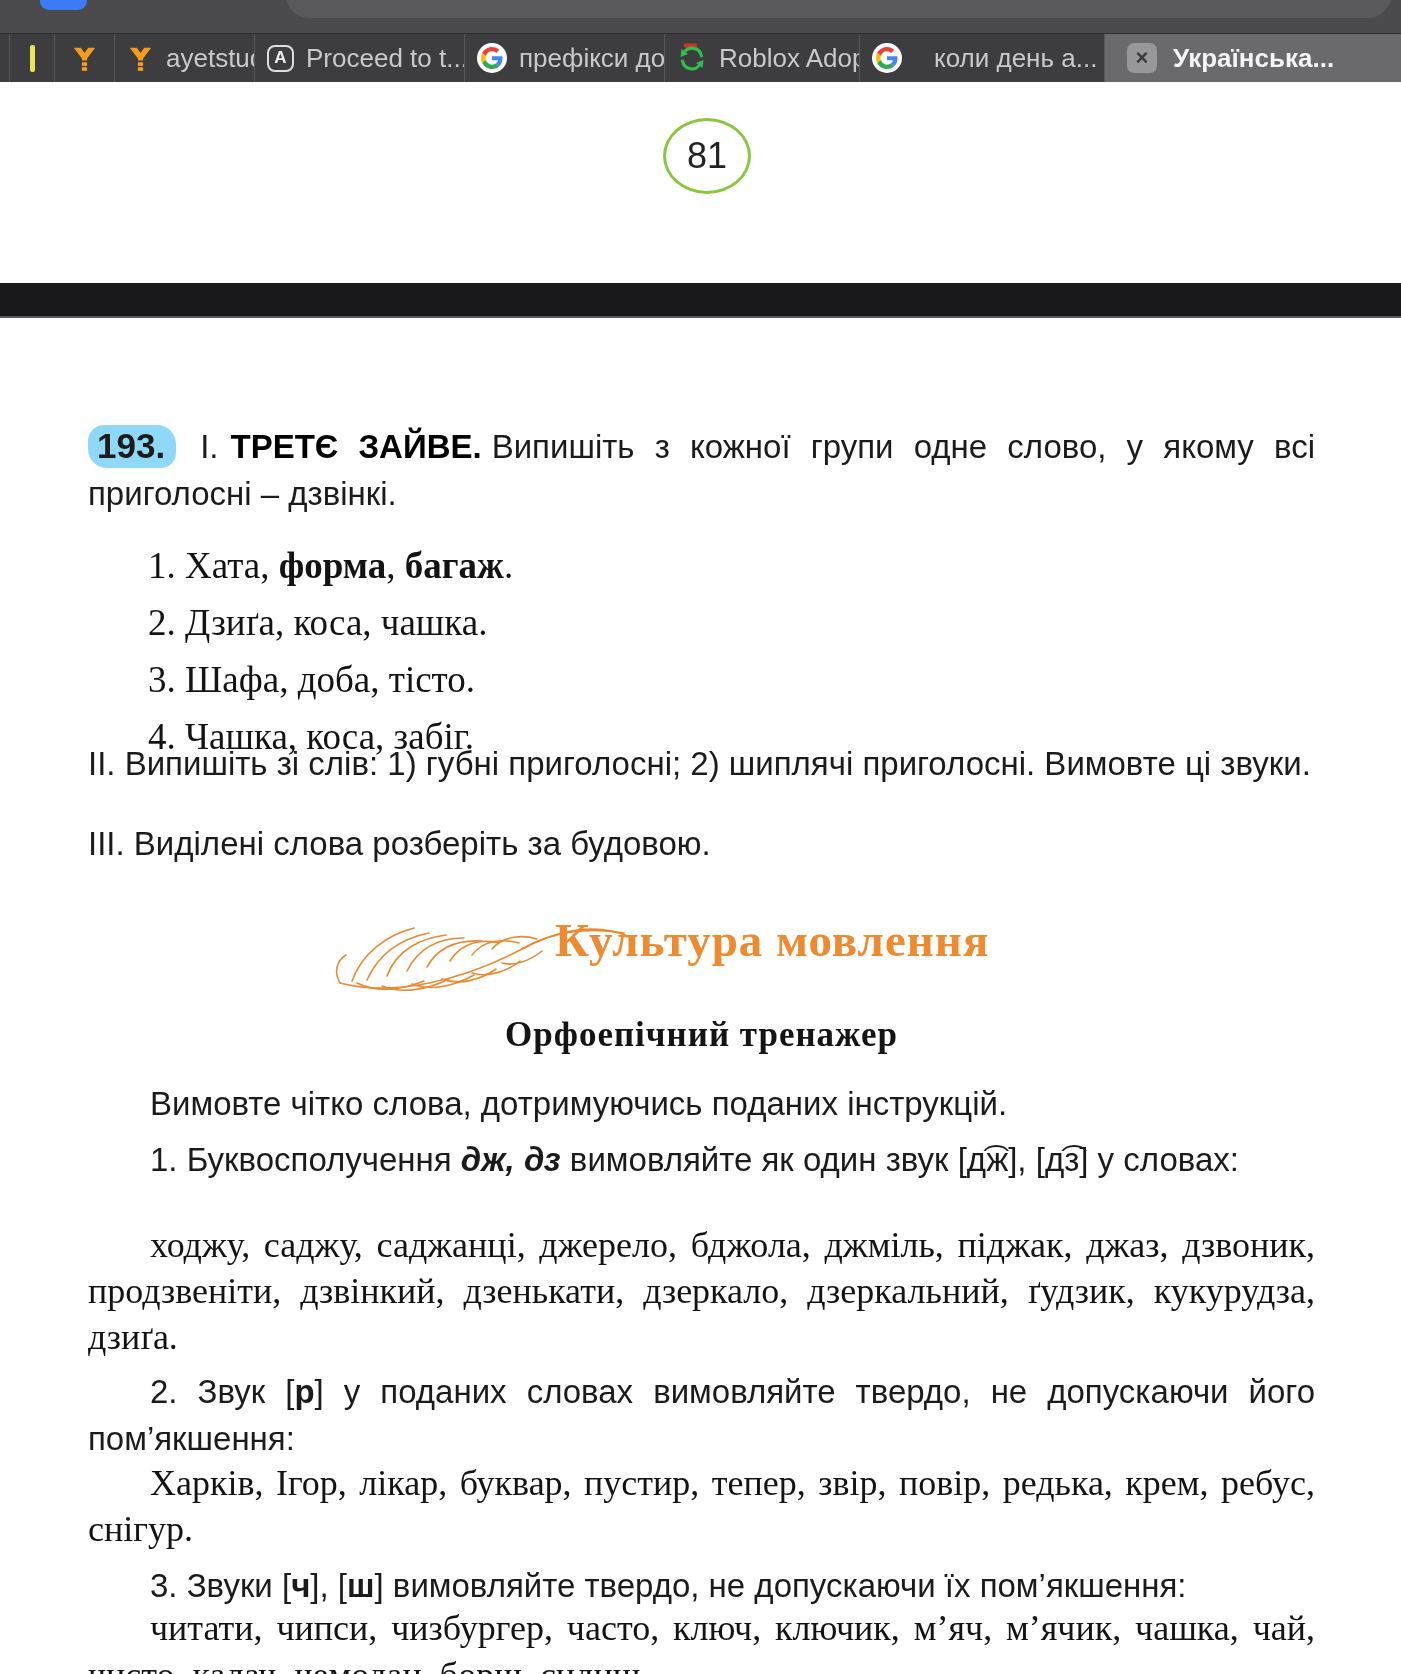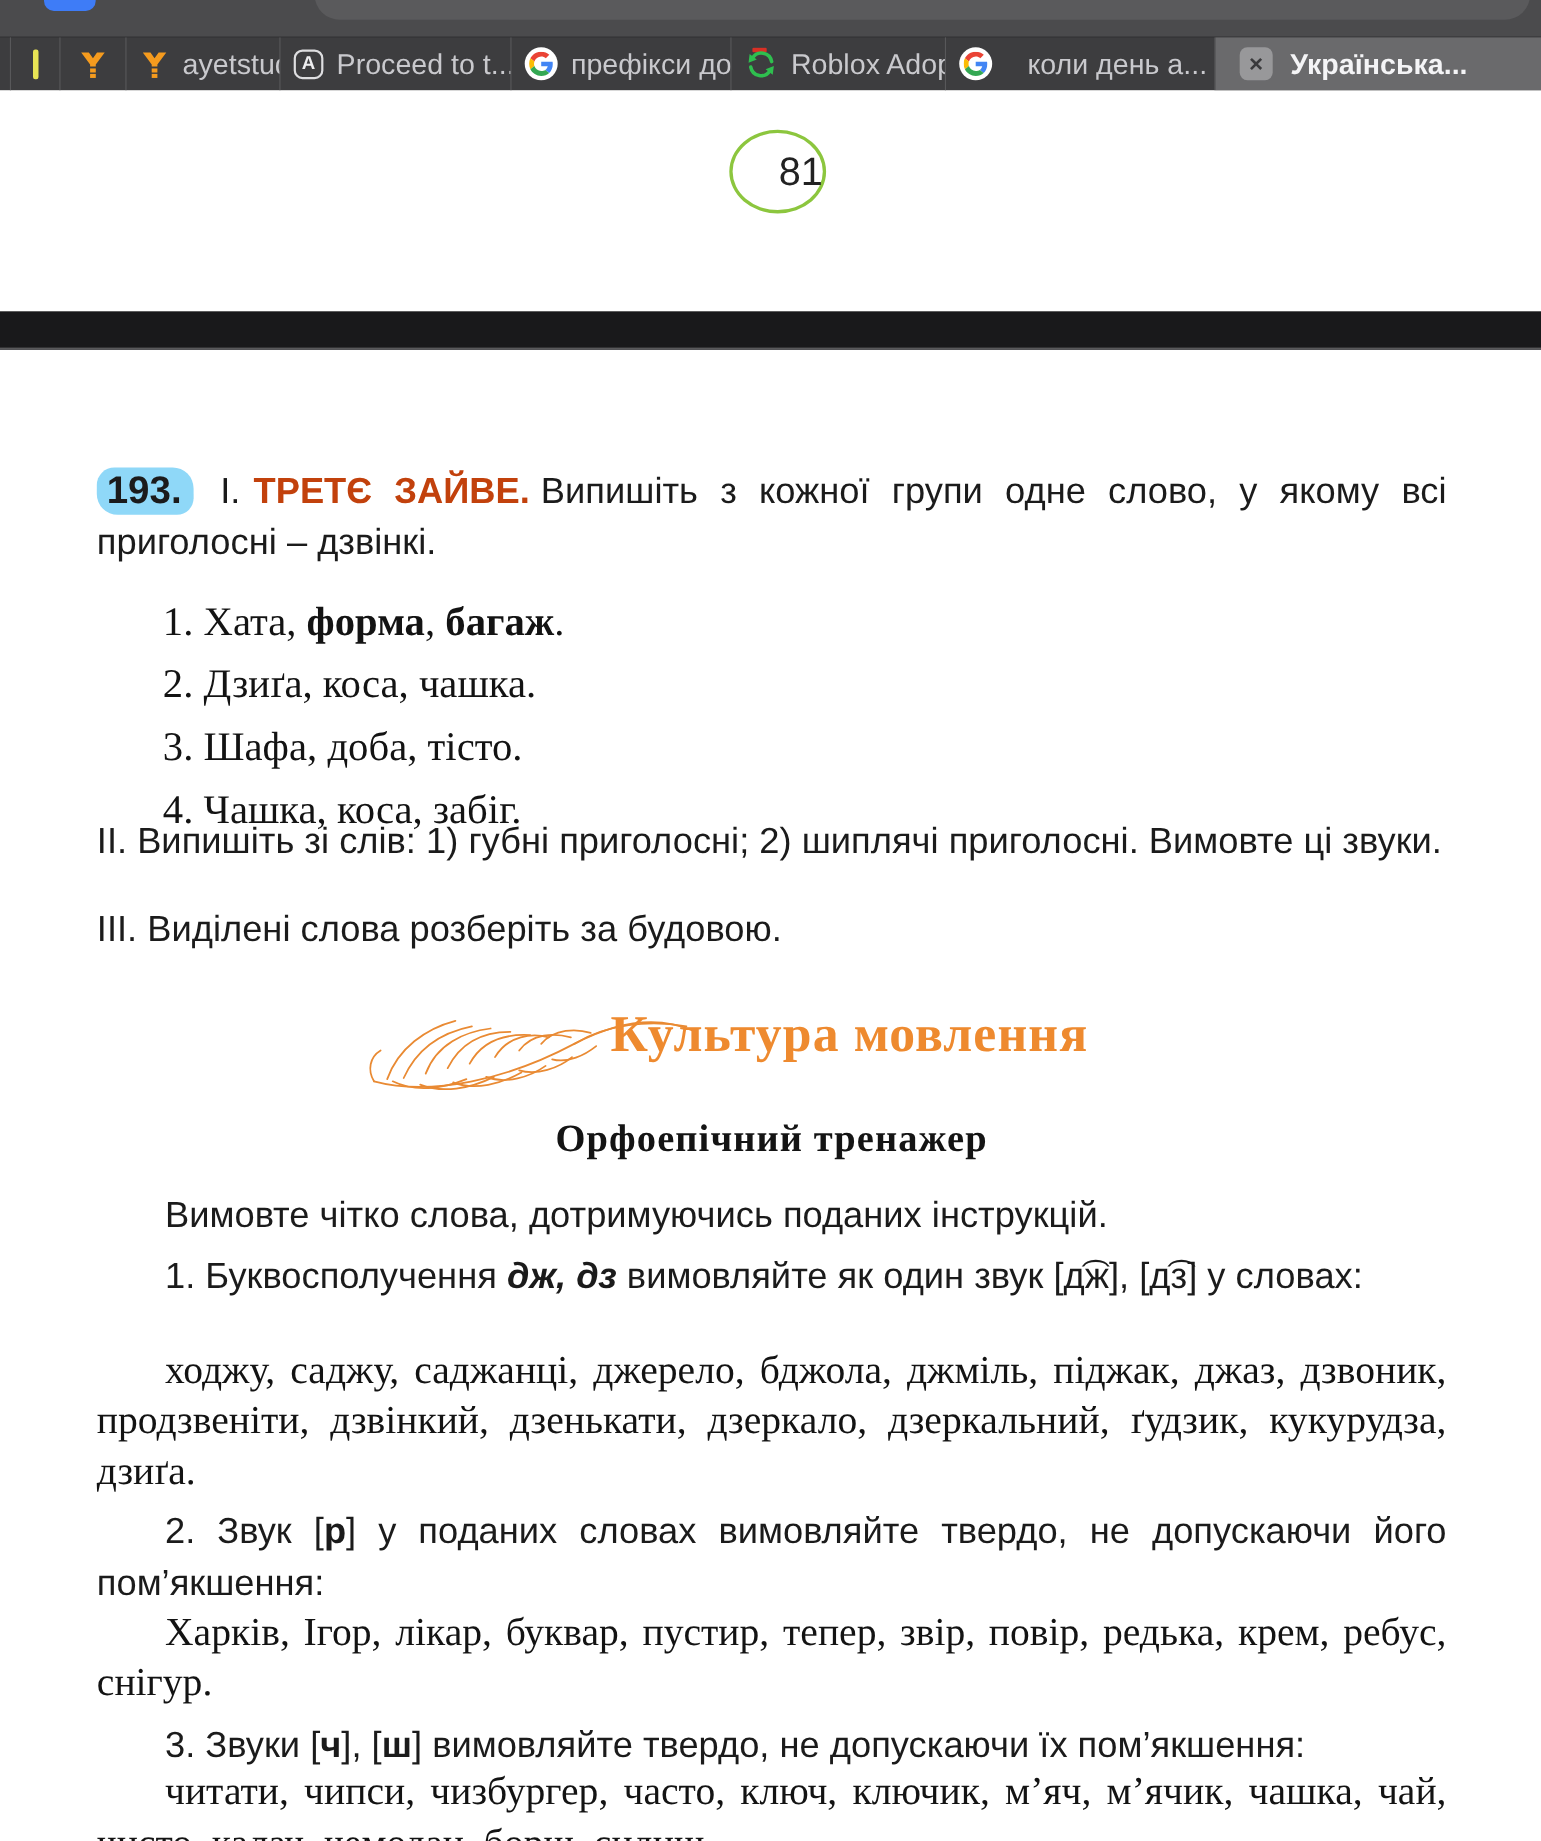--- a/index.html
+++ b/index.html
@@ -18,36 +18,36 @@
   .tab.active{background:#6a6a6c;color:#f4f4f6;font-weight:bold;border-right:none;}
   .icon-yellowbar{width:5px;height:27px;background:#e8e455;border-radius:2px;flex:none;}
   .gwrap{width:30px;height:30px;border-radius:50%;background:#fff;display:flex;align-items:center;justify-content:center;flex:none;}
   .abadge{width:27px;height:27px;border:2.5px solid #dedee0;border-radius:8px;color:#ededef;
           font-size:17px;font-weight:bold;display:flex;align-items:center;justify-content:center;flex:none;box-sizing:border-box;}
   .closebox{width:30px;height:30px;border-radius:7px;background:#98989a;color:#3a3a3c;font-size:22px;font-weight:bold;
             display:flex;align-items:center;justify-content:center;flex:none;}
 
   
   .page-circle{position:absolute;left:663px;top:118px;width:88px;height:76px;border:3px solid #8CC63E;
-               border-radius:50%;display:flex;align-items:center;justify-content:flex-end;
+               border-radius:50%;display:flex;align-items:center;justify-content:center;
                font-size:36px;color:#222;box-sizing:border-box;}
   .black-bar{position:absolute;top:283px;left:0;width:100%;height:33px;background:#19191b;border-bottom:2px solid #59595b;}
 
   .blk{position:absolute;left:88px;width:1227px;color:#1b1b1b;}
   .sans{font-family:"Liberation Sans",sans-serif;font-size:33px;line-height:47px;}
   .serif{font-family:"Liberation Serif",serif;}
   .justify{text-align:justify;}
   .seg-bold{font-weight:bold;}
   .seg-bolditalic{font-weight:bold;font-style:italic;}
 
   .ex-head{top:422px;}
   .ex-num{background:#8FD8F8;font-weight:bold;font-size:35px;padding:1px 11px 3px 9px;
           border-radius:16px 19px 15px 19px;margin-right:24px;}
   .ex-part{margin-right:12px;}
-  .ex-title{color:#c2410c;font-weight:bold;margin-right:10px;}
+  .ex-title{color:#000000;font-weight:bold;margin-right:10px;}
 
   .ex-list{top:537px;left:148px;width:1100px;font-size:37px;line-height:57px;color:#131313;}
   .part2{top:742px;line-height:43px;}
   .part3{top:820px;}
 
   .banner{position:absolute;top:883px;left:0;width:1401px;height:125px;}
   .feather{position:absolute;left:332px;top:0;}
   .banner-title{position:absolute;left:555px;top:30px;font-family:"Liberation Serif",serif;
                 font-weight:bold;font-size:47px;color:#EE8A2F;letter-spacing:1px;}
 

